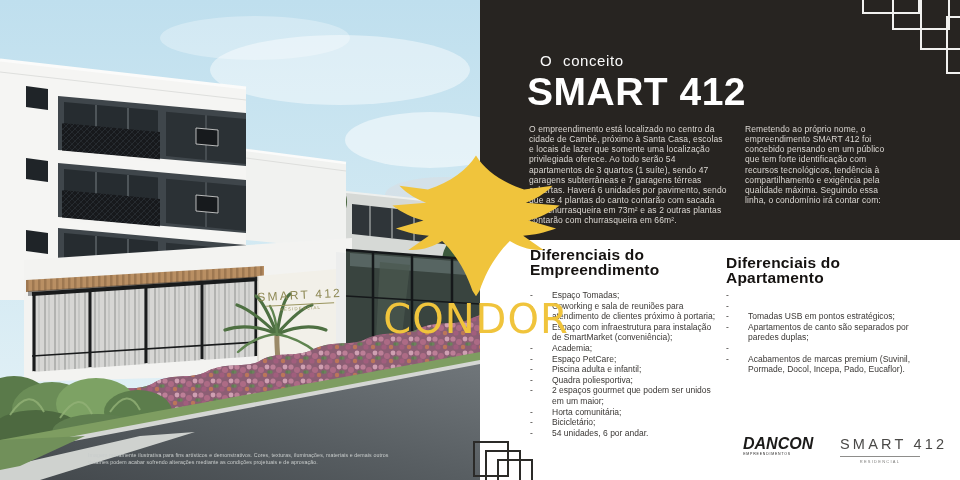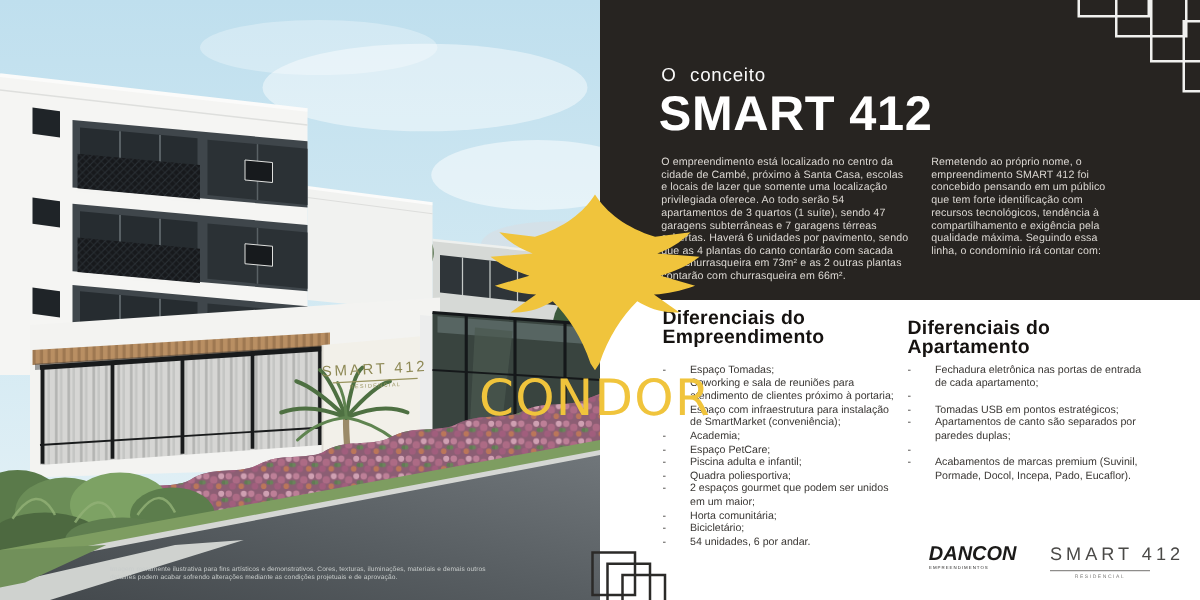--- a/index.html
+++ b/index.html
@@ -15,21 +15,21 @@
            transform:rotate(-3deg);color:#8e8955;}
   .signage .sg-title{font-size:12px;letter-spacing:2.2px;font-weight:400;white-space:nowrap;}
   .signage .sg-line{height:1px;background:#99945e;width:68px;margin:2px auto 1px;}
   .signage .sg-sub{font-size:8px;letter-spacing:2px;transform:scale(.55);transform-origin:center top;color:#99945e;}
 
   .disclaimer{position:absolute;left:88px;top:452px;width:640px;font-size:10.5px;line-height:13px;
               color:#c9cdcc;transform:scale(.5);transform-origin:left top;letter-spacing:.2px;}
 
   
   .panel-dark{position:absolute;left:480px;top:0;width:480px;height:240px;background:#272421;}
-  .kicker{position:absolute;left:529px;top:52px;font-size:15px;color:#fafafa;
+  .kicker{position:absolute;left:540px;top:52px;font-size:15px;color:#fafafa;
           letter-spacing:.6px;word-spacing:6px;font-weight:400;}
   .big-title{position:absolute;left:527px;top:70px;font-size:39px;font-weight:800;
              color:#ffffff;letter-spacing:.5px;}
   .para{position:absolute;font-size:8.5px;line-height:10.15px;color:#dcd8d3;letter-spacing:.1px;}
   .para-1{left:529px;top:124px;width:200px;}
   .para-2{left:745px;top:124px;width:140px;}
 
   
   .panel-light{position:absolute;left:480px;top:240px;width:480px;height:240px;background:#ffffff;}
   .sec-title{position:absolute;font-size:15.5px;line-height:14.5px;font-weight:800;
@@ -310,21 +310,20 @@
       <div class="li">
         <span class="dash">-</span>
         <span class="lt">54 unidades, 6 por andar.</span>
       </div>
     </div>
 
   <div class="sec-title apt">Diferenciais do Apartamento</div>
   <div class="blist apt">
       <div class="li">
         <span class="dash">-</span>
-        <span class="lt">Fechadura eletrônica nas portas de entrada de cada apartamento;</span>
       </div>
       <div class="li">
         <span class="dash">-</span>
       </div>
       <div class="li">
         <span class="dash">-</span>
         <span class="lt">Tomadas USB em pontos estratégicos;</span>
       </div>
       <div class="li">
         <span class="dash">-</span>

